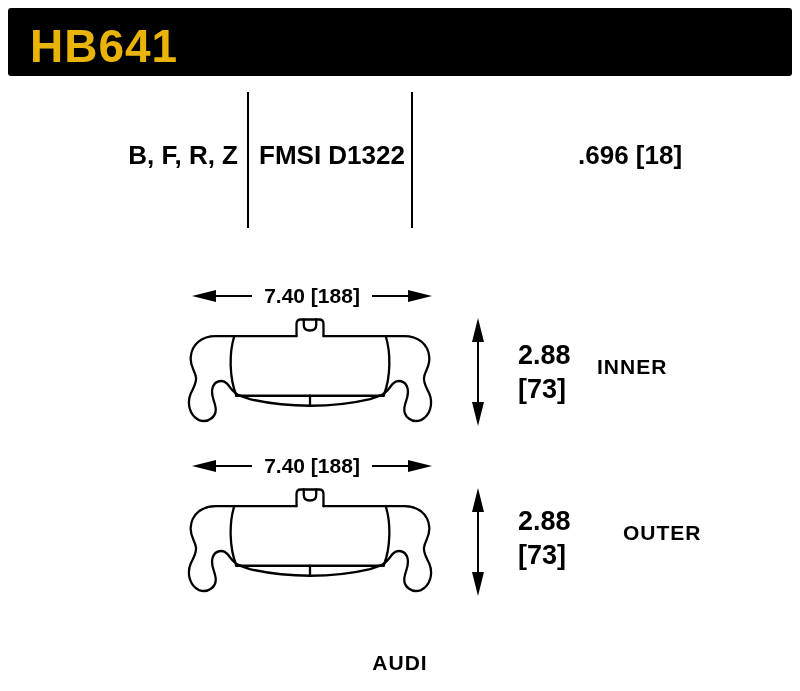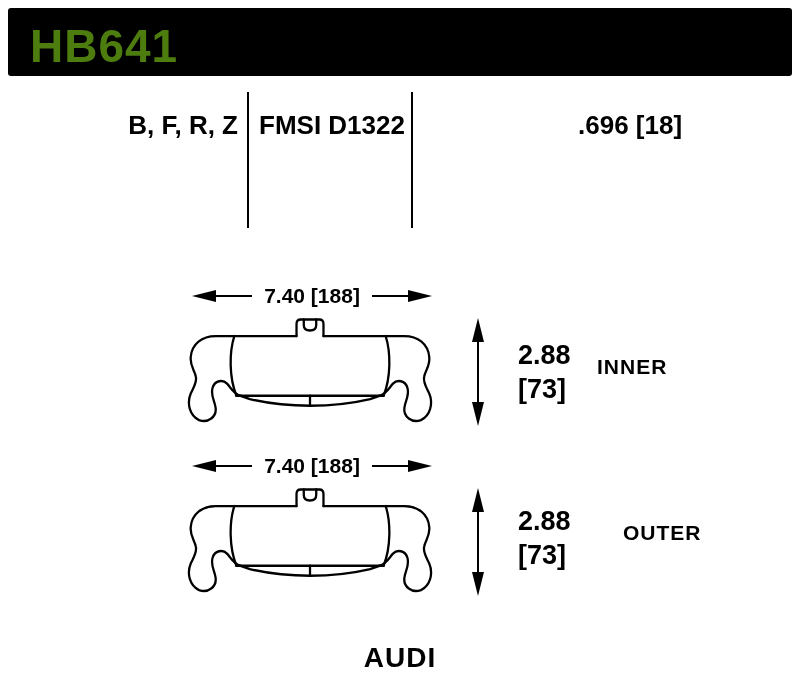--- a/index.html
+++ b/index.html
@@ -1,34 +1,34 @@
 <!DOCTYPE html>
 <html><head>
 <meta charset="utf-8">
 <style>
   html,body{margin:0;padding:0;background:#ffffff;}
   .page{position:relative;width:800px;height:691px;background:#ffffff;overflow:hidden;
         font-family:"Liberation Sans",sans-serif;color:#000;}
   .part-bar{position:absolute;left:8px;top:8px;width:784px;height:68px;background:#000;
             border-radius:3px;display:flex;align-items:center;}
-  .part-number{color:#4d7c0f;font-size:46px;font-weight:bold;padding-left:22px;letter-spacing:1px;margin-top:8px;}
-  .spec-text{position:absolute;font-size:26px;font-weight:bold;white-space:nowrap;}
+  .part-number{color:#eab308;font-size:46px;font-weight:bold;padding-left:22px;letter-spacing:1px;margin-top:8px;}
+  .spec-text{position:absolute;font-size:26px;font-weight:bold;white-space:nowrap;margin-top:30px;}
   .vdivider{position:absolute;width:2px;background:#000;}
   .hdim{position:absolute;display:flex;align-items:center;height:24px;}
   .tri-left{width:0;height:0;border-top:6px solid transparent;border-bottom:6px solid transparent;border-right:24px solid #000;}
   .tri-right{width:0;height:0;border-top:6px solid transparent;border-bottom:6px solid transparent;border-left:24px solid #000;}
   .dline{height:2px;background:#000;flex:1;}
   .dim-label{padding:0 12px;font-size:21px;font-weight:bold;white-space:nowrap;}
   .vdim{position:absolute;display:flex;flex-direction:column;align-items:center;width:16px;}
   .tri-up{width:0;height:0;border-left:6px solid transparent;border-right:6px solid transparent;border-bottom:24px solid #000;}
   .tri-down{width:0;height:0;border-left:6px solid transparent;border-right:6px solid transparent;border-top:24px solid #000;}
   .vline{width:2px;flex:1;background:#000;}
   .meas{position:absolute;font-size:27px;font-weight:bold;white-space:nowrap;}
   .pos-label{position:absolute;font-size:21px;font-weight:bold;letter-spacing:1px;white-space:nowrap;}
-  .vehicle{position:absolute;left:0;right:0;text-align:center;font-size:28px;font-weight:bold;letter-spacing:1px;}
+  .vehicle{position:absolute;left:0;right:0;text-align:center;font-size:21px;font-weight:bold;letter-spacing:1px;margin-top:9px;}
   .pad-svg{position:absolute;}
 </style>
 </head>
 <body>
 
 <div class="page">
 
   <div class="part-bar">
     <span class="part-number">HB641</span>
   </div>

